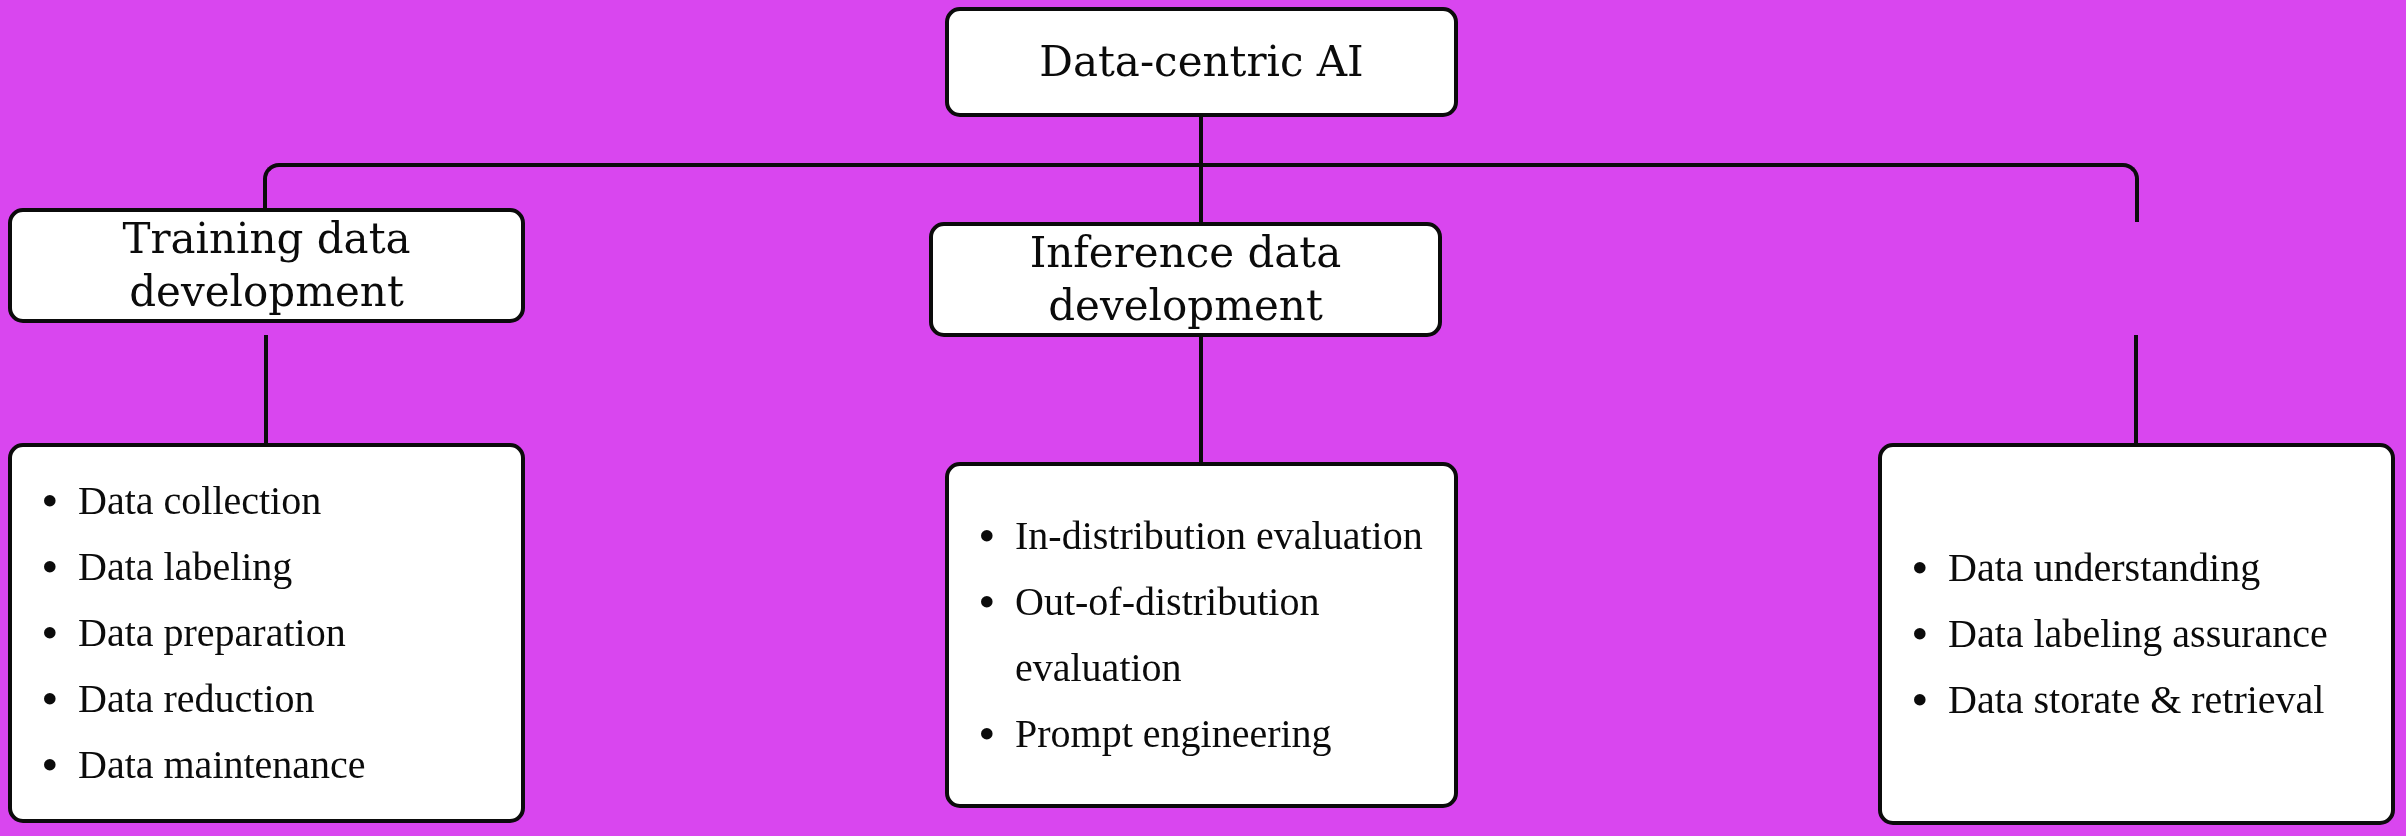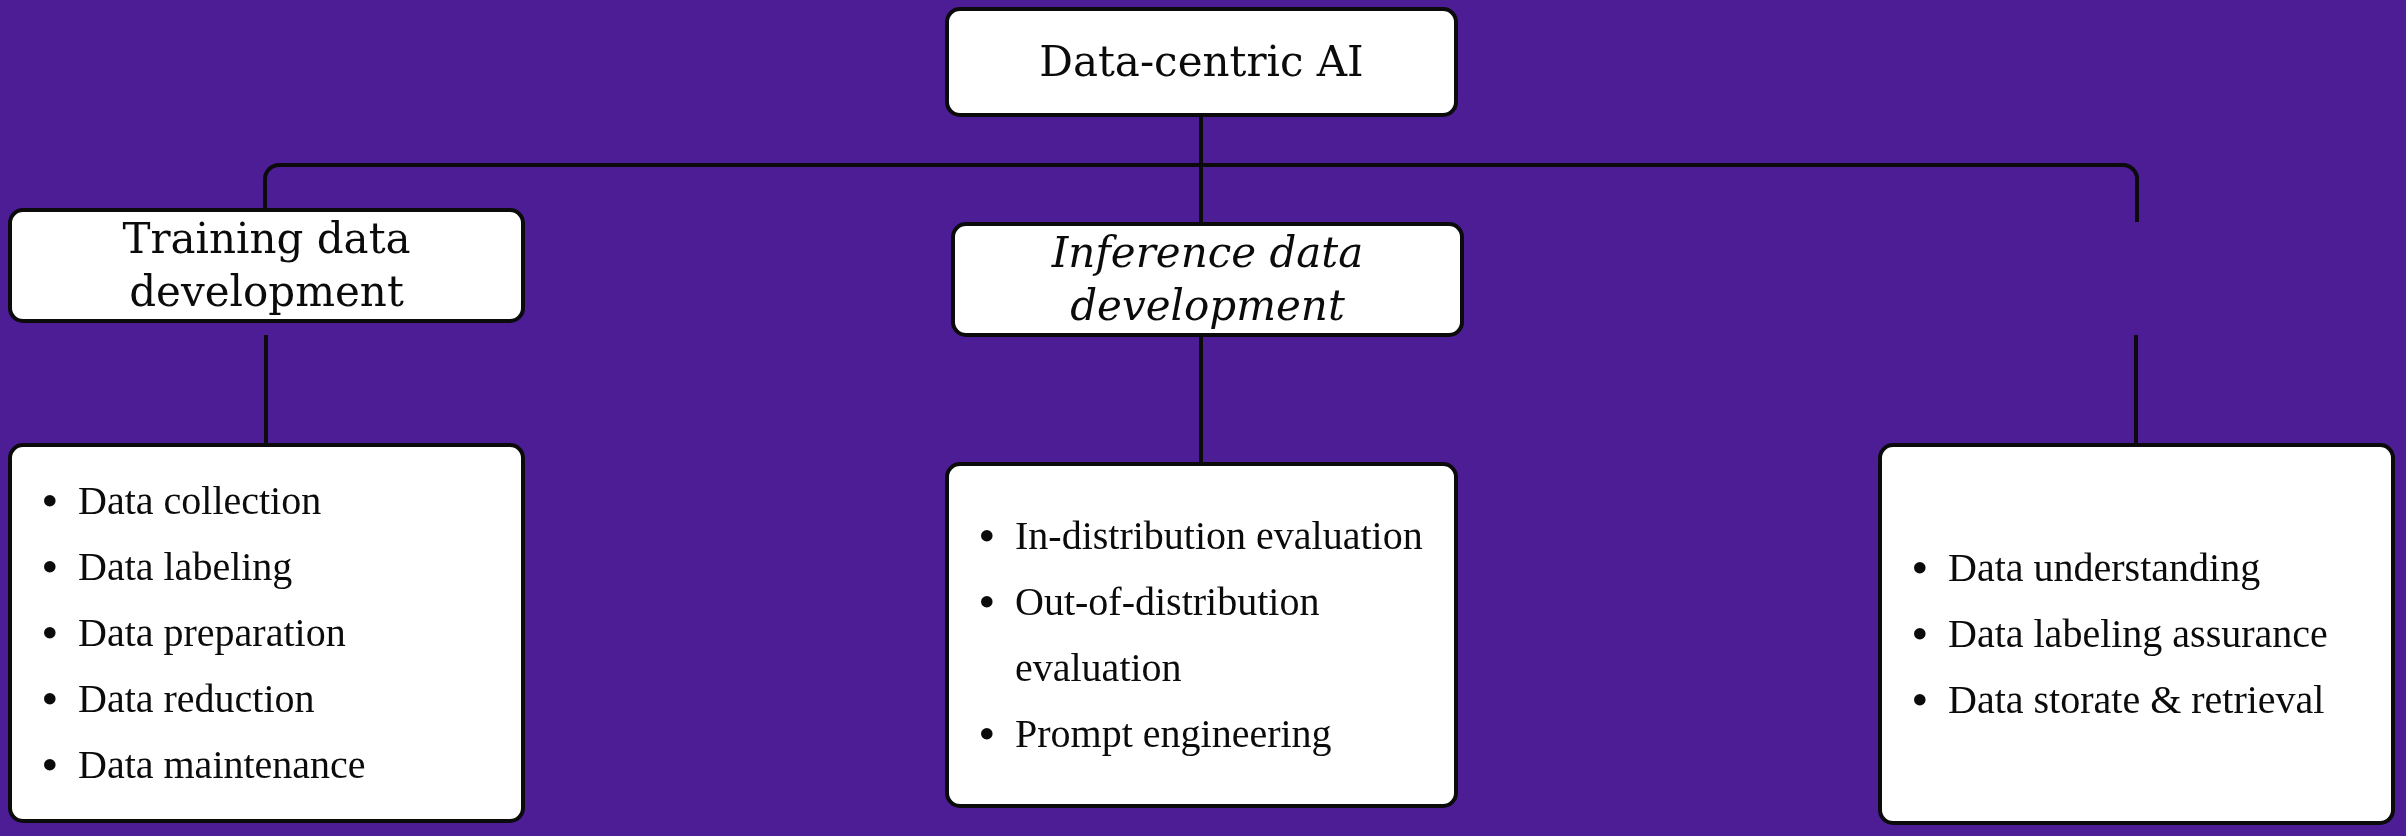--- a/index.html
+++ b/index.html
@@ -1,17 +1,17 @@
 <!DOCTYPE html>
 <html><head>
 <meta charset="utf-8">
 <style>
   html, body { margin: 0; padding: 0; background: #ffffff; }
   body { width: 2406px; height: 836px; font-family: "DejaVu Serif", serif; color: #0b0b0b; }
-  .canvas { position: relative; width: 2406px; height: 836px; background: #4c1d95; overflow: hidden; }
+  .canvas { position: relative; width: 2406px; height: 836px; background: #d946ef; overflow: hidden; }
 
   
   .box {
     position: absolute;
     box-sizing: border-box;
     background: #ffffff;
     border: 4px solid #0b0b0b;
     border-radius: 15px;
     display: flex;
     align-items: center;
@@ -19,21 +19,21 @@
     z-index: 2;
   }
   .title {
     font-size: 42px;
     line-height: 1.26;
     text-align: center;
     white-space: pre-line;
   }
   .node-root   { left: 945px;  top: 7px;   width: 513px; height: 110px; }
   .node-mid-0  { left: 8px;    top: 208px; width: 517px; height: 115px; }
-  .node-mid-1  { left: 951px;  top: 222px; width: 513px; height: 115px; font-style: italic; }
+  .node-mid-1  { left: 929px;  top: 222px; width: 513px; height: 115px; }
   .node-mid-2  { left: 1878px; top: 222px; width: 517px; height: 115px; }
 
   .list-box {
     flex-direction: column;
     justify-content: center;
     align-items: stretch;
     padding: 10px 4px 10px 26px;
   }
   .node-list-0 { left: 8px;    top: 443px; width: 517px; height: 380px; }
   .node-list-1 { left: 945px;  top: 462px; width: 513px; height: 346px; }

